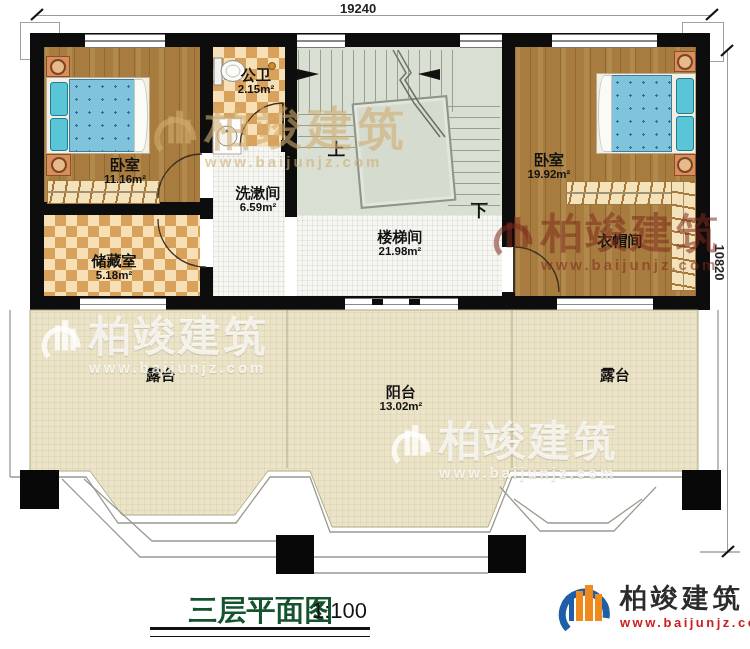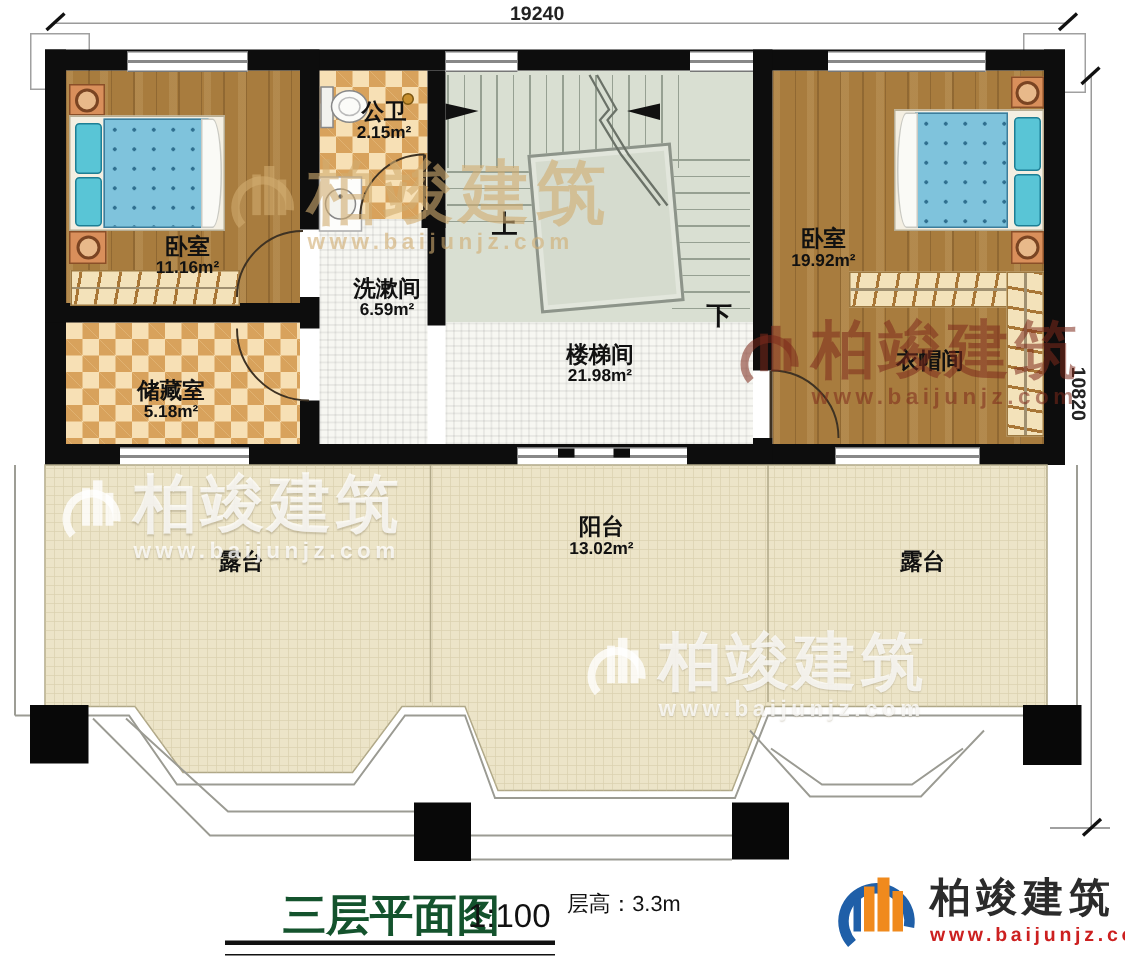--- a/index.html
+++ b/index.html
@@ -235,21 +235,21 @@
   <div class="rlabel" style="left:549px;top:151px;">
     <div class="rname">卧室</div>
     <div class="rarea">19.92m²</div>
   </div>
   <div class="rlabel" style="left:620px;top:232px;">
     <div class="rname">衣帽间</div>
   </div>
   <div class="rlabel" style="left:161px;top:366px;">
     <div class="rname">露台</div>
   </div>
-  <div class="rlabel" style="left:401px;top:343px;">
+  <div class="rlabel" style="left:401px;top:383px;">
     <div class="rname">阳台</div>
     <div class="rarea">13.02m²</div>
   </div>
   <div class="rlabel" style="left:615px;top:366px;">
     <div class="rname">露台</div>
   </div>
 
   <div class="wm wm-tan" style="left:152px;top:105px;">
     <svg width="46" height="52" viewBox="0 0 40 46">
       <path d="M8 40 A16 16 0 1 1 36 31" fill="none" stroke="currentColor" stroke-width="5"></path>
@@ -299,21 +299,20 @@
     <div>
       <div class="wm-name">柏竣建筑</div>
       <div class="wm-url">www.baijunjz.com</div>
     </div>
   </div>
 
   <div id="legend-title">三层平面图</div>
   <div id="legend-rule"></div>
   <div id="legend-scale">1:100</div>
   <div id="legend-info">
-    <div>层高：3.3m</div>
   </div>
 
   <div id="logo">
     <svg width="56" height="60" viewBox="0 0 56 60">
       <path d="M12 52 A22 22 0 1 1 50 41" fill="none" stroke="#1f5fa8" stroke-width="7"></path>
       <rect x="20" y="14" width="7" height="30" fill="#f08a1d"></rect>
       <rect x="29" y="8" width="8" height="36" fill="#f08a1d"></rect>
       <rect x="39" y="17" width="7" height="27" fill="#f08a1d"></rect>
       <rect x="13" y="22" width="5" height="22" fill="#1f5fa8"></rect>
     </svg>

